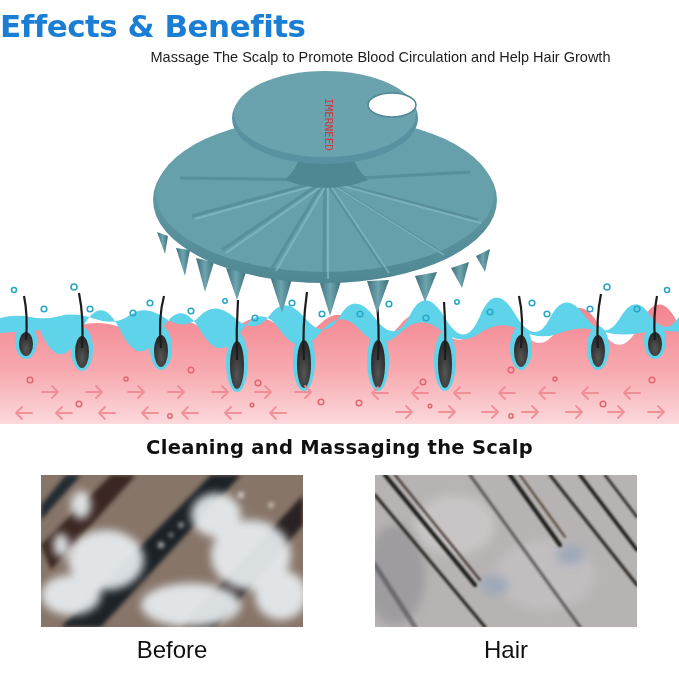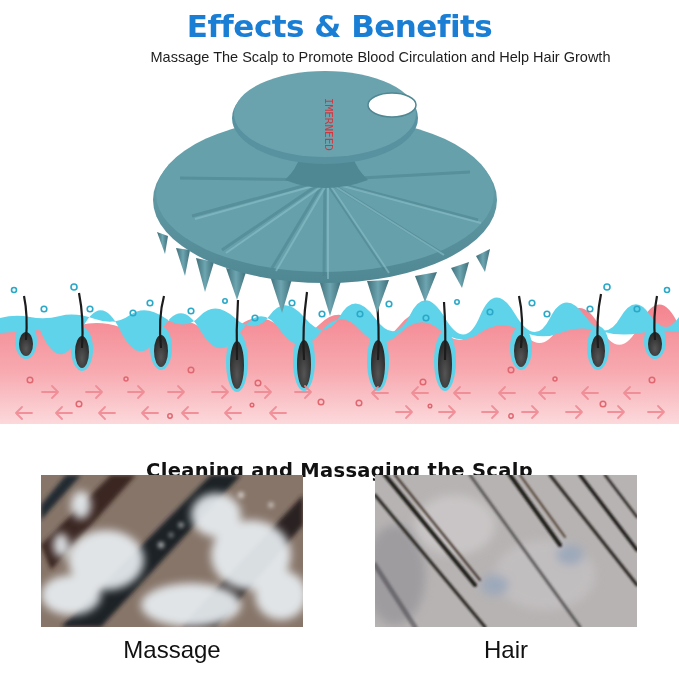--- a/index.html
+++ b/index.html
@@ -1,31 +1,30 @@
 <!DOCTYPE html>
 <html><head>
 <meta charset="utf-8">
 <style>
   html, body { margin: 0; padding: 0; background: #ffffff; }
   body { width: 679px; height: 679px; position: relative; overflow: hidden; font-family: "DejaVu Sans", sans-serif; }
   .title {
-    position: absolute; top: 6px; left: 0; width: 679px; text-align: center;
+    position: absolute; top: 6px; left: 0; width: 679px; 
     font-family: "DejaVu Sans", sans-serif; font-weight: bold; font-size: 31px; letter-spacing: -0.5px;
     color: #1a7fd4; line-height: 40px;
   }
   .subtitle {
     position: absolute; top: 48px; left: 0; width: 679px; text-align: center;
     font-family: "Liberation Sans", sans-serif; font-size: 14.5px; color: #1e1e1e; line-height: 18px; margin-left: 41px;
   }
   .illustration { position: absolute; left: 0; top: 66px; width: 679px; height: 362px; }
   .section-heading {
     position: absolute; top: 434px; left: 0; width: 679px; text-align: center;
     font-family: "DejaVu Sans", sans-serif; font-weight: bold; font-size: 19.5px; color: #111; line-height: 28px;
     letter-spacing: 0.3px;
-    margin-top: 23px;
   }
   .photo { position: absolute; top: 475px; width: 262px; height: 152px; overflow: hidden; }
   .photo-before { left: 41px; }
   .photo-after { left: 375px; }
   .photo svg { display: block; }
   .caption {
     position: absolute; top: 634px; width: 262px; text-align: center;
     font-family: "Liberation Sans", sans-serif; font-size: 24px; color: #111; line-height: 32px;
   }
   .caption-before { left: 41px; }
@@ -317,14 +316,14 @@
       <path d="M95,0 L205,152" stroke="#3b3938" stroke-width="3" opacity="0.7"></path>
       <path d="M135,0 L185,70" stroke="#1f1a16" stroke-width="4"></path>
       <path d="M145,0 L190,62" stroke="#4a3b2c" stroke-width="2"></path>
       <path d="M175,0 L262,110" stroke="#2b2521" stroke-width="3"></path>
       <path d="M205,0 L262,75" stroke="#1f1a16" stroke-width="3.5"></path>
       <path d="M230,0 L262,42" stroke="#2b2521" stroke-width="2.5"></path>
     </g>
   </svg>
 </div>
 
-<div class="caption caption-before">Massage</div>
+<div class="caption caption-before">Before</div>
 <div class="caption caption-after">Hair</div>
 
 </body></html>

